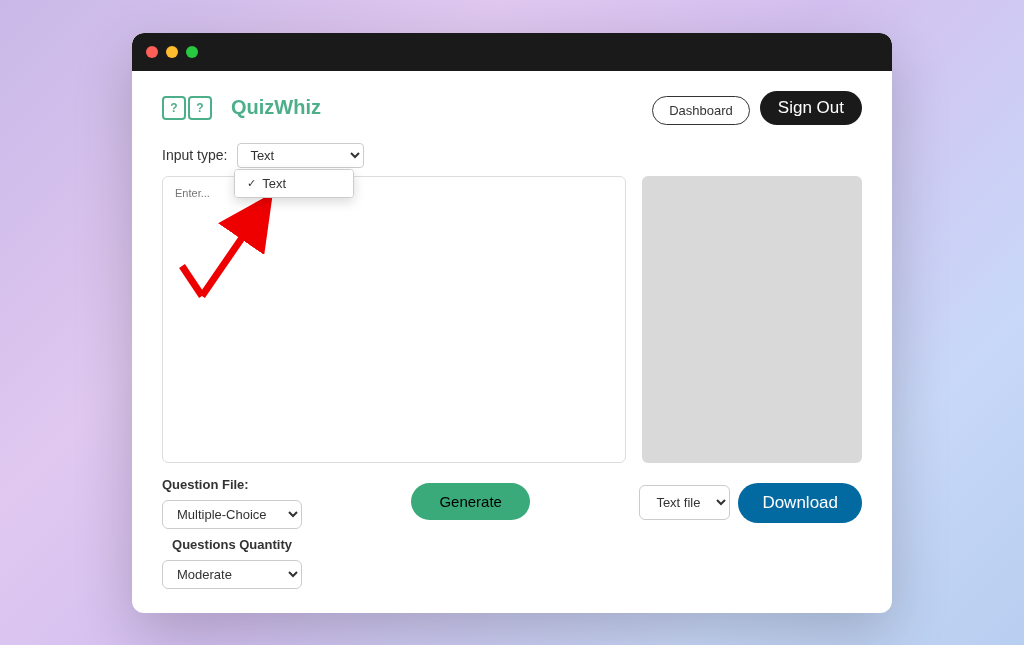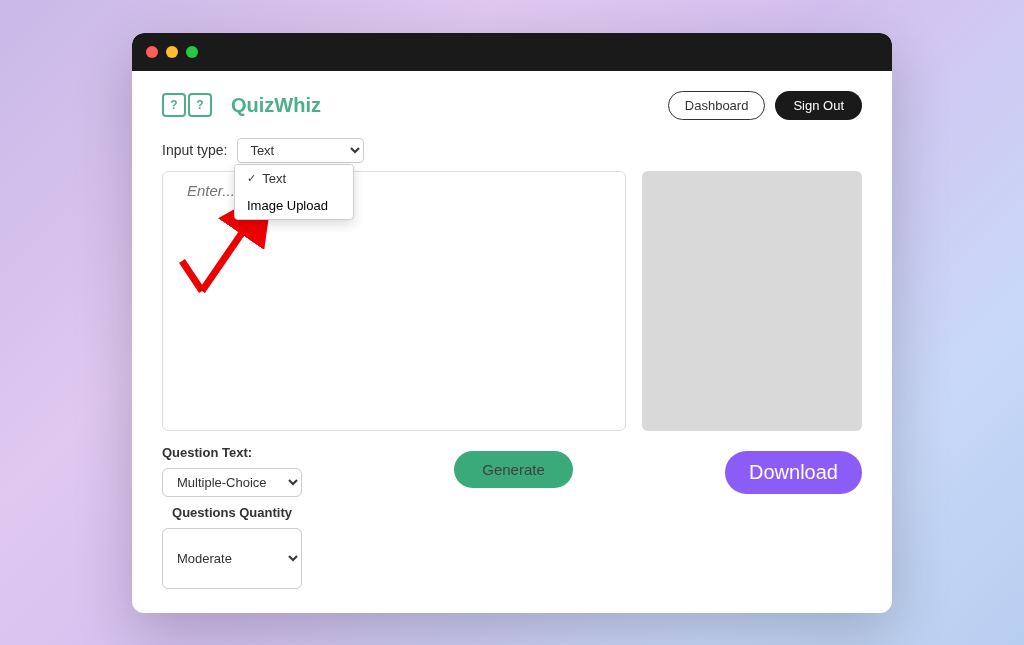--- a/index.html
+++ b/index.html
@@ -107,21 +107,21 @@
       font-size: 13px;
       cursor: pointer;
     }
 
     .btn-signout {
       background: #1a1a1a;
       color: #fff;
       border: none;
       padding: 7px 18px;
       border-radius: 20px;
-      font-size: 13px;
+      font-size: 17px;
       cursor: pointer;
     }
 
     .main-area {
       display: flex;
       flex-direction: column;
       flex: 1;
     }
 
     .input-type-row {
@@ -197,27 +197,26 @@
     .text-area-wrapper {
       flex: 1;
       position: relative;
     }
 
     textarea.main-textarea {
       width: 100%;
       height: 100%;
       border: 1px solid #ddd;
       border-radius: 6px;
-      padding: 10px 24px;
-      font-size: 15px;
+      padding: 10px 12px;
+      font-size: 11px;
       color: #999;
       resize: none;
       outline: none;
       font-family: inherit;
-      font-style: italic;
     }
 
     .preview-box {
       width: 220px;
       background: #d9d9d9;
       border-radius: 6px;
       flex-shrink: 0;
     }
 
     svg.arrow-svg {
@@ -258,39 +257,39 @@
     .quantity-label {
       font-size: 13px;
       font-weight: 600;
       color: #333;
       text-align: center;
     }
 
     .quantity-select {
       border: 1px solid #ccc;
       border-radius: 6px;
-      padding: 21px 10px;
+      padding: 5px 10px;
       font-size: 13px;
       color: #333;
       background: #fff;
       cursor: pointer;
       min-width: 110px;
     }
 
     .center-controls {
       flex: 1;
       display: flex;
       align-items: center;
       justify-content: center;
       padding-top: 6px;
     }
 
     .btn-generate {
       background: #3aaa7a;
-      color: #404040;
+      color: #000000;
       border: none;
       padding: 10px 28px;
       border-radius: 24px;
       font-size: 15px;
       font-weight: 500;
       cursor: pointer;
     }
 
     .right-controls {
       display: flex;
@@ -303,26 +302,26 @@
       border: 1px solid #ccc;
       border-radius: 6px;
       padding: 8px 12px;
       font-size: 13px;
       color: #333;
       background: #fff;
       cursor: pointer;
     }
 
     .btn-download {
-      background: #8b5cf6;
+      background: #0369a1;
       color: #fff;
       border: none;
       padding: 10px 24px;
       border-radius: 24px;
-      font-size: 20px;
+      font-size: 17px;
       font-weight: 500;
       cursor: pointer;
     }
   </style>
 </head>
 <body>
 
 <div class="window">
   <div class="titlebar">
     <div class="titlebar-dot dot-red"></div>
@@ -352,23 +351,20 @@
           <option>Text</option>
           <option>Pdf File Upload</option>
           <option>Image Upload</option>
         </select>
 
         <div class="dropdown-menu">
           <div class="dropdown-item selected">
             <span class="check">✓</span>
             <span>Text</span>
           </div>
-          <div class="dropdown-item">
-            <span>Image Upload</span>
-          </div>
         </div>
       </div>
 
       <div class="middle-row">
 
         <svg class="arrow-svg" width="120" height="110" viewBox="0 0 120 110" style="position:absolute; left:10px; top:20px; z-index:50; pointer-events:none;">
 
           <defs>
             <marker id="arrowhead" markerWidth="8" markerHeight="8" refX="4" refY="4" orient="auto">
               <polygon points="0,0 8,4 0,8" fill="#e00"></polygon>
@@ -381,37 +377,42 @@
 
         <div class="text-area-wrapper">
           <textarea class="main-textarea" placeholder="Enter..." style=""></textarea>
         </div>
 
         <div class="preview-box"></div>
       </div>
 
       <div class="bottom-controls">
         <div class="left-controls">
-          <span class="question-type-label">Question Text:</span>
+          <span class="question-type-label">Question File:</span>
           <select class="question-type-select">
             <option>Multiple-Choice</option>
             <option>True/False</option>
             <option>Short Answer</option>
           </select>
           <span class="quantity-label">Questions Quantity</span>
           <select class="quantity-select">
             <option>Moderate</option>
             <option>Few</option>
             <option>Many</option>
           </select>
         </div>
 
         <div class="center-controls">
           <button class="btn-generate">Generate</button>
         </div>
 
         <div class="right-controls">
+          <select class="file-type-select">
+            <option>Text file</option>
+            <option>PDF</option>
+            <option>Word</option>
+          </select>
           <button class="btn-download">Download</button>
         </div>
       </div>
     </div>
   </div>
 </div>
 
 </body></html>

